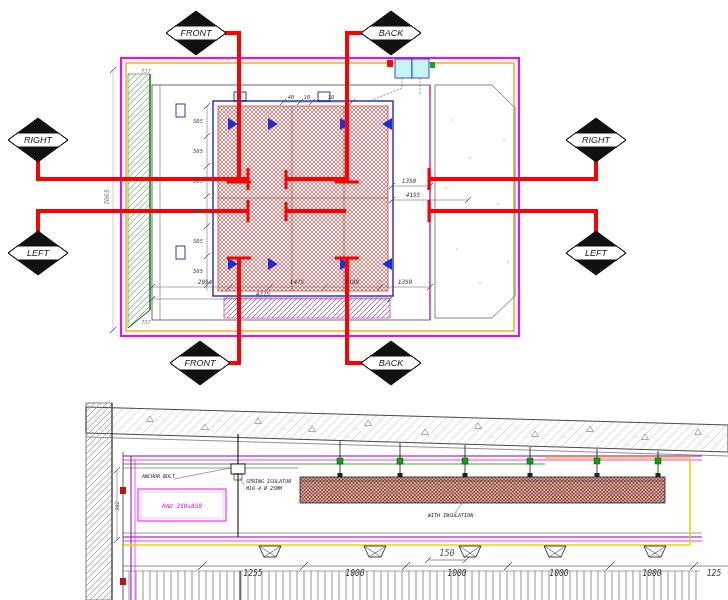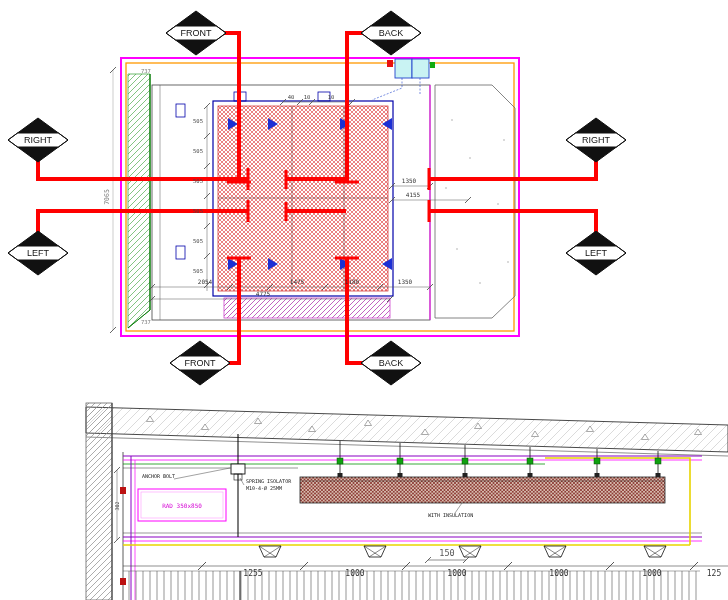--- a/index.html
+++ b/index.html
@@ -1,16 +1,16 @@
 <!DOCTYPE html>
 <html><head>
 <meta charset="utf-8">
 <style>
   html,body{margin:0;padding:0;background:#fff;}
-  #stage{position:relative;width:728px;height:600px;overflow:hidden;background:#fff;}
+  #stage{position:relative;width:728px;height:600px;overflow:hidden;background:#fff;font-style:italic;}
   svg{position:absolute;left:0;top:0;}
   svg text{font-family:"DejaVu Sans Mono",monospace;}
   .badge-label{font-family:"Liberation Sans",sans-serif;font-size:9px;fill:#111;text-anchor:middle;}
 </style>
 </head>
 <body>
 
 <div id="stage">
 <svg width="728" height="600" viewBox="0 0 728 600">
   <defs>

